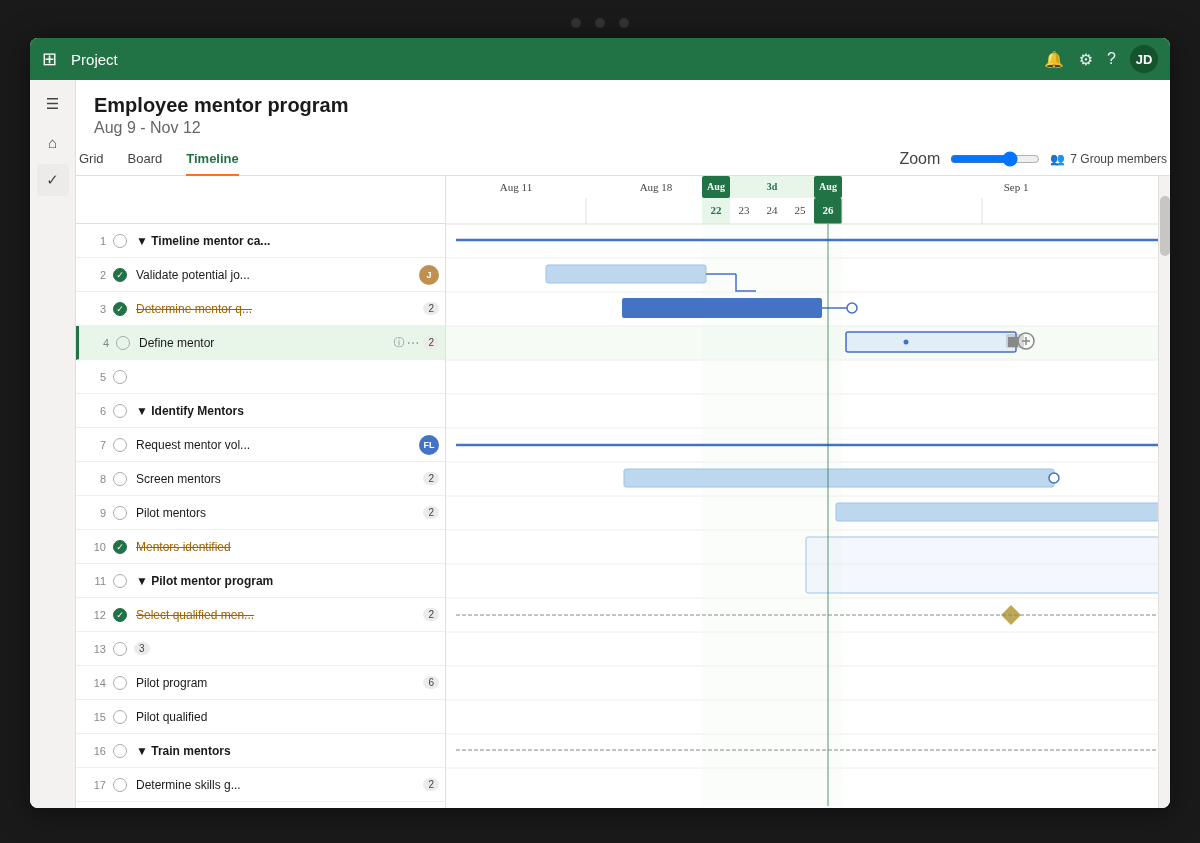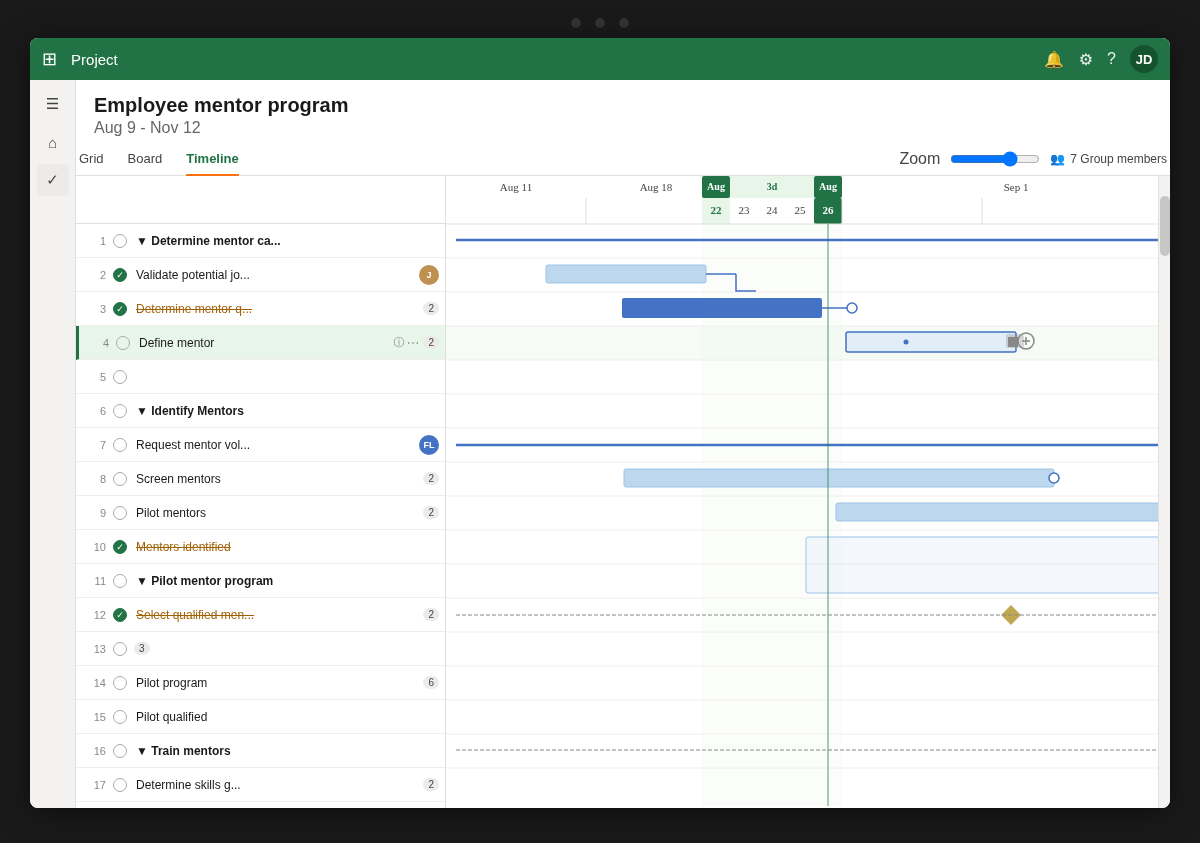--- a/index.html
+++ b/index.html
@@ -411,21 +411,21 @@
         <div class="timeline-area">
 
           <div class="task-list">
             <div class="task-list-header"></div>
 
             <div class="task-row">
               <span class="row-num">1</span>
               <span class="row-check">
                   <span class="check-circle"></span>
                 </span>
-              <span class="row-name group-header">▼ Determine mentor ca...</span>
+              <span class="row-name group-header">▼ Timeline mentor ca...</span>
             </div>
 
             <div class="task-row">
               <span class="row-num">2</span>
               <span class="row-check">
                   <span class="check-done"></span>
                 </span>
               <span class="row-name">Validate potential jo...</span>
               <span class="row-avatar" style="background:#c09050;">J</span>
             </div>

